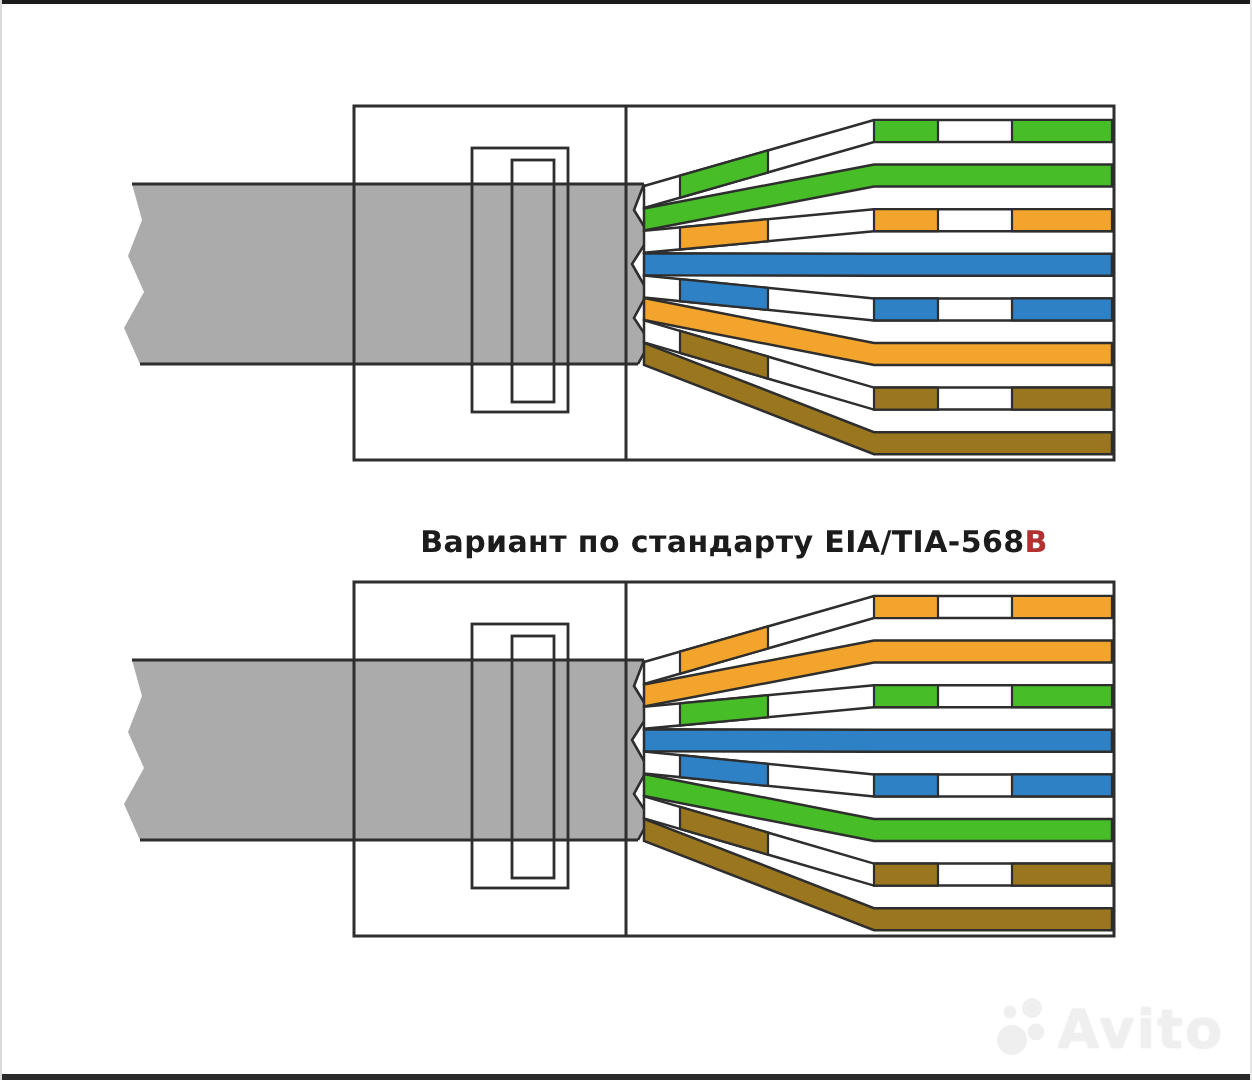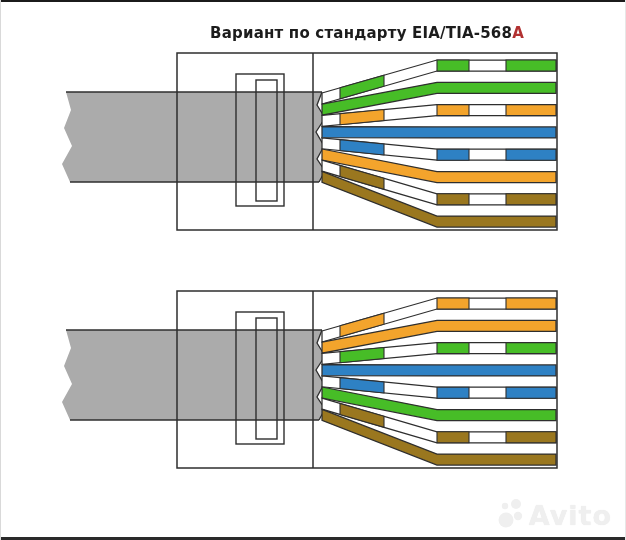--- a/index.html
+++ b/index.html
@@ -34,23 +34,20 @@
 </head>
 <body>
 
 <div class="stage">
 
   <div class="edge top"></div>
   <div class="edge bottom"></div>
   <div class="edge-side" style="left:0"></div>
   <div class="edge-side" style="right:0;left:auto;background:#e7e7e7"></div>
 
-  <div class="title" style="top:24px">
-    <span>Вариант по стандарту EIA/TIA-568</span><span class="suffix" style="color: rgb(178, 49, 49);">A</span>
-  </div>
 
   <svg id="svg-568a" class="diagram-svg" viewBox="0 0 626 180">
       <polygon points="66,40 322,40 317,53 325,66 316,80 324,94 317,107 325,119 319,130 70,130 62,112 72,94 64,76 71,58 66,40" fill="#ababab" stroke="none"></polygon>
       <polyline points="322,40 317,53 325,66 316,80 324,94 317,107 325,119 319,130" fill="none" stroke="#2e2e2e" stroke-width="1.3"></polyline>
       <line x1="66" y1="40" x2="322" y2="40" stroke="#2e2e2e" stroke-width="1.4"></line>
       <line x1="70" y1="130" x2="319" y2="130" stroke="#2e2e2e" stroke-width="1.4"></line>
       <g>
         <polygon points="322,41 437,8 556,8 556,19 437,19 322,52" fill="#ffffff" stroke="#2e2e2e" stroke-width="1.25" stroke-linejoin="miter"></polygon>
         <polygon points="340,35.834782608695654 384,23.208695652173912 384,34.208695652173915 340,46.834782608695654" fill="#47bd27" stroke="#2e2e2e" stroke-width="1.1"></polygon>
         <polygon points="437,8 469,8 469,19 437,19" fill="#47bd27" stroke="#2e2e2e" stroke-width="1.1"></polygon>
@@ -85,20 +82,23 @@
       </g>
       <g>
         <polygon points="322,119.39999999999999 437,164.1 556,164.1 556,175.1 437,175.1 322,130.39999999999998" fill="#9a771f" stroke="#2e2e2e" stroke-width="1.25" stroke-linejoin="miter"></polygon>
       </g>
       <rect x="177" y="1" width="380" height="177" fill="none" stroke="#2e2e2e" stroke-width="1.5"></rect>
       <line x1="313" y1="1" x2="313" y2="178" stroke="#2e2e2e" stroke-width="1.5"></line>
       <rect x="236" y="22" width="48" height="132" fill="none" stroke="#2e2e2e" stroke-width="1.4"></rect>
       <rect x="256" y="28" width="21" height="121" fill="none" stroke="#2e2e2e" stroke-width="1.4"></rect>
     </svg>
 
+  <div class="title" style="top:262px">
+    <span>Вариант по стандарту EIA/TIA-568</span><span class="suffix" style="color: rgb(178, 49, 49);">B</span>
+  </div>
 
   <svg id="svg-568b" class="diagram-svg" viewBox="0 0 626 180">
       <polygon points="66,40 322,40 317,53 325,66 316,80 324,94 317,107 325,119 319,130 70,130 62,112 72,94 64,76 71,58 66,40" fill="#ababab" stroke="none"></polygon>
       <polyline points="322,40 317,53 325,66 316,80 324,94 317,107 325,119 319,130" fill="none" stroke="#2e2e2e" stroke-width="1.3"></polyline>
       <line x1="66" y1="40" x2="322" y2="40" stroke="#2e2e2e" stroke-width="1.4"></line>
       <line x1="70" y1="130" x2="319" y2="130" stroke="#2e2e2e" stroke-width="1.4"></line>
       <g>
         <polygon points="322,41 437,8 556,8 556,19 437,19 322,52" fill="#ffffff" stroke="#2e2e2e" stroke-width="1.25" stroke-linejoin="miter"></polygon>
         <polygon points="340,35.834782608695654 384,23.208695652173912 384,34.208695652173915 340,46.834782608695654" fill="#f3a42c" stroke="#2e2e2e" stroke-width="1.1"></polygon>
         <polygon points="437,8 469,8 469,19 437,19" fill="#f3a42c" stroke="#2e2e2e" stroke-width="1.1"></polygon>

